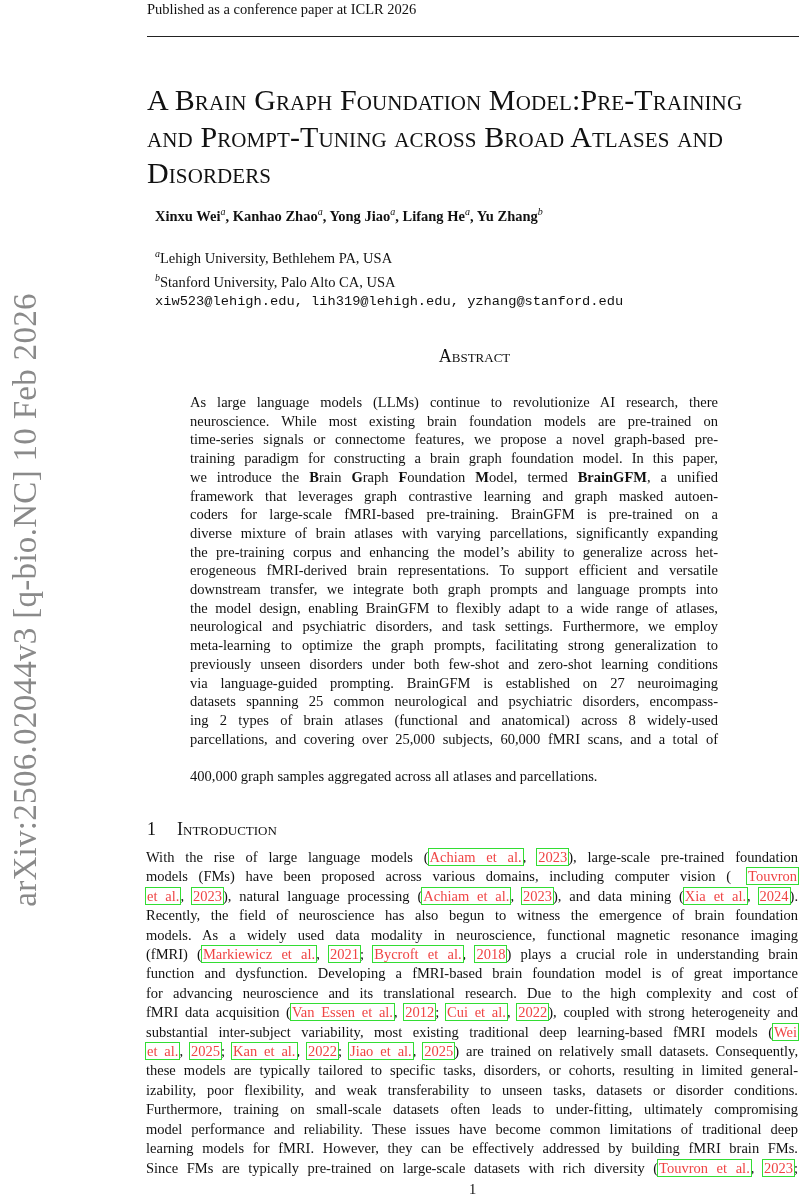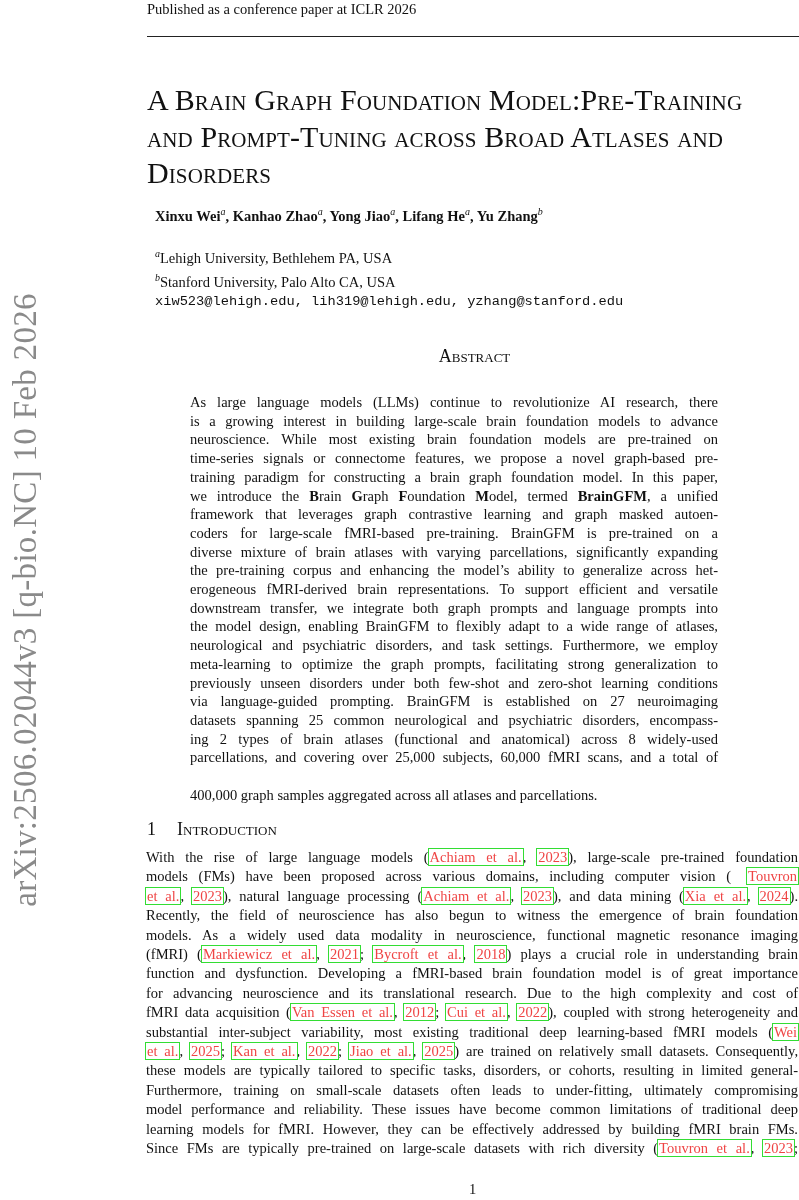--- a/index.html
+++ b/index.html
@@ -94,21 +94,20 @@
   <div><sup>b</sup><span>Stanford University, Palo Alto CA, USA</span></div>
   <div class="mono">xiw523@lehigh.edu, lih319@lehigh.edu, yzhang@stanford.edu</div>
 </div>
 
 <div class="abstract-heading">
   <span>Abstract</span>
 </div>
 
 <div class="abstract" id="abstract-body">
     <span class="line">As large language models (LLMs) continue to revolutionize AI research, there</span>
-    <span class="line">is a growing interest in building large-scale brain foundation models to advance</span>
     <span class="line">neuroscience.  While most existing brain foundation models are pre-trained on</span>
     <span class="line">time-series signals or connectome features, we propose a novel graph-based pre-</span>
     <span class="line">training paradigm for constructing a brain graph foundation model. In this paper,</span>
     <span class="line"><span>we introduce the </span><b>B</b><span>rain </span><b>G</b><span>raph </span><b>F</b><span>oundation </span><b>M</b><span>odel, termed </span><b>BrainGFM</b><span>, a unified</span></span>
     <span class="line">framework that leverages graph contrastive learning and graph masked autoen-</span>
     <span class="line">coders for large-scale fMRI-based pre-training.  BrainGFM is pre-trained on a</span>
     <span class="line">diverse mixture of brain atlases with varying parcellations, significantly expanding</span>
     <span class="line">the pre-training corpus and enhancing the model’s ability to generalize across het-</span>
     <span class="line">erogeneous fMRI-derived brain representations. To support efficient and versatile</span>
     <span class="line">downstream transfer, we integrate both graph prompts and language prompts into</span>
@@ -133,20 +132,21 @@
     <span class="line"><span class="cite" style="outline-color: rgb(51, 221, 51);">et al.</span><span>, </span><span class="cite" style="outline-color: rgb(51, 221, 51);">2023</span><span>), natural language processing (</span><span class="cite" style="outline-color: rgb(51, 221, 51);">Achiam et al.</span><span>, </span><span class="cite" style="outline-color: rgb(51, 221, 51);">2023</span><span>), and data mining (</span><span class="cite" style="outline-color: rgb(51, 221, 51);">Xia et al.</span><span>, </span><span class="cite" style="outline-color: rgb(51, 221, 51);">2024</span><span>).</span></span>
     <span class="line"><span>Recently, the field of neuroscience has also begun to witness the emergence of brain foundation</span></span>
     <span class="line"><span>models. As a widely used data modality in neuroscience, functional magnetic resonance imaging</span></span>
     <span class="line"><span>(fMRI) (</span><span class="cite" style="outline-color: rgb(51, 221, 51);">Markiewicz et al.</span><span>, </span><span class="cite" style="outline-color: rgb(51, 221, 51);">2021</span><span>; </span><span class="cite" style="outline-color: rgb(51, 221, 51);">Bycroft et al.</span><span>, </span><span class="cite" style="outline-color: rgb(51, 221, 51);">2018</span><span>) plays a crucial role in understanding brain</span></span>
     <span class="line"><span>function and dysfunction. Developing a fMRI-based brain foundation model is of great importance</span></span>
     <span class="line"><span>for advancing neuroscience and its translational research. Due to the high complexity and cost of</span></span>
     <span class="line"><span>fMRI data acquisition (</span><span class="cite" style="outline-color: rgb(51, 221, 51);">Van Essen et al.</span><span>, </span><span class="cite" style="outline-color: rgb(51, 221, 51);">2012</span><span>; </span><span class="cite" style="outline-color: rgb(51, 221, 51);">Cui et al.</span><span>, </span><span class="cite" style="outline-color: rgb(51, 221, 51);">2022</span><span>), coupled with strong heterogeneity and</span></span>
     <span class="line"><span>substantial inter-subject variability, most existing traditional deep learning-based fMRI models (</span><span class="cite" style="outline-color: rgb(51, 221, 51);">Wei</span></span>
     <span class="line"><span class="cite" style="outline-color: rgb(51, 221, 51);">et al.</span><span>, </span><span class="cite" style="outline-color: rgb(51, 221, 51);">2025</span><span>; </span><span class="cite" style="outline-color: rgb(51, 221, 51);">Kan et al.</span><span>, </span><span class="cite" style="outline-color: rgb(51, 221, 51);">2022</span><span>; </span><span class="cite" style="outline-color: rgb(51, 221, 51);">Jiao et al.</span><span>, </span><span class="cite" style="outline-color: rgb(51, 221, 51);">2025</span><span>) are trained on relatively small datasets. Consequently,</span></span>
     <span class="line"><span>these models are typically tailored to specific tasks, disorders, or cohorts, resulting in limited general-</span></span>
+    <span class="line"><span>izability, poor flexibility, and weak transferability to unseen tasks, datasets or disorder conditions.</span></span>
     <span class="line"><span>Furthermore, training on small-scale datasets often leads to under-fitting, ultimately compromising</span></span>
     <span class="line"><span>model performance and reliability. These issues have become common limitations of traditional deep</span></span>
     <span class="line"><span>learning models for fMRI. However, they can be effectively addressed by building fMRI brain FMs.</span></span>
     <span class="line" style="text-align-last: justify;"><span>Since FMs are typically pre-trained on large-scale datasets with rich diversity (</span><span class="cite" style="outline-color: rgb(51, 221, 51);">Touvron et al.</span><span>, </span><span class="cite" style="outline-color: rgb(51, 221, 51);">2023</span><span>;</span></span>
   </div>
 
 <div class="page-number">
   <span>1</span>
 </div>
 

